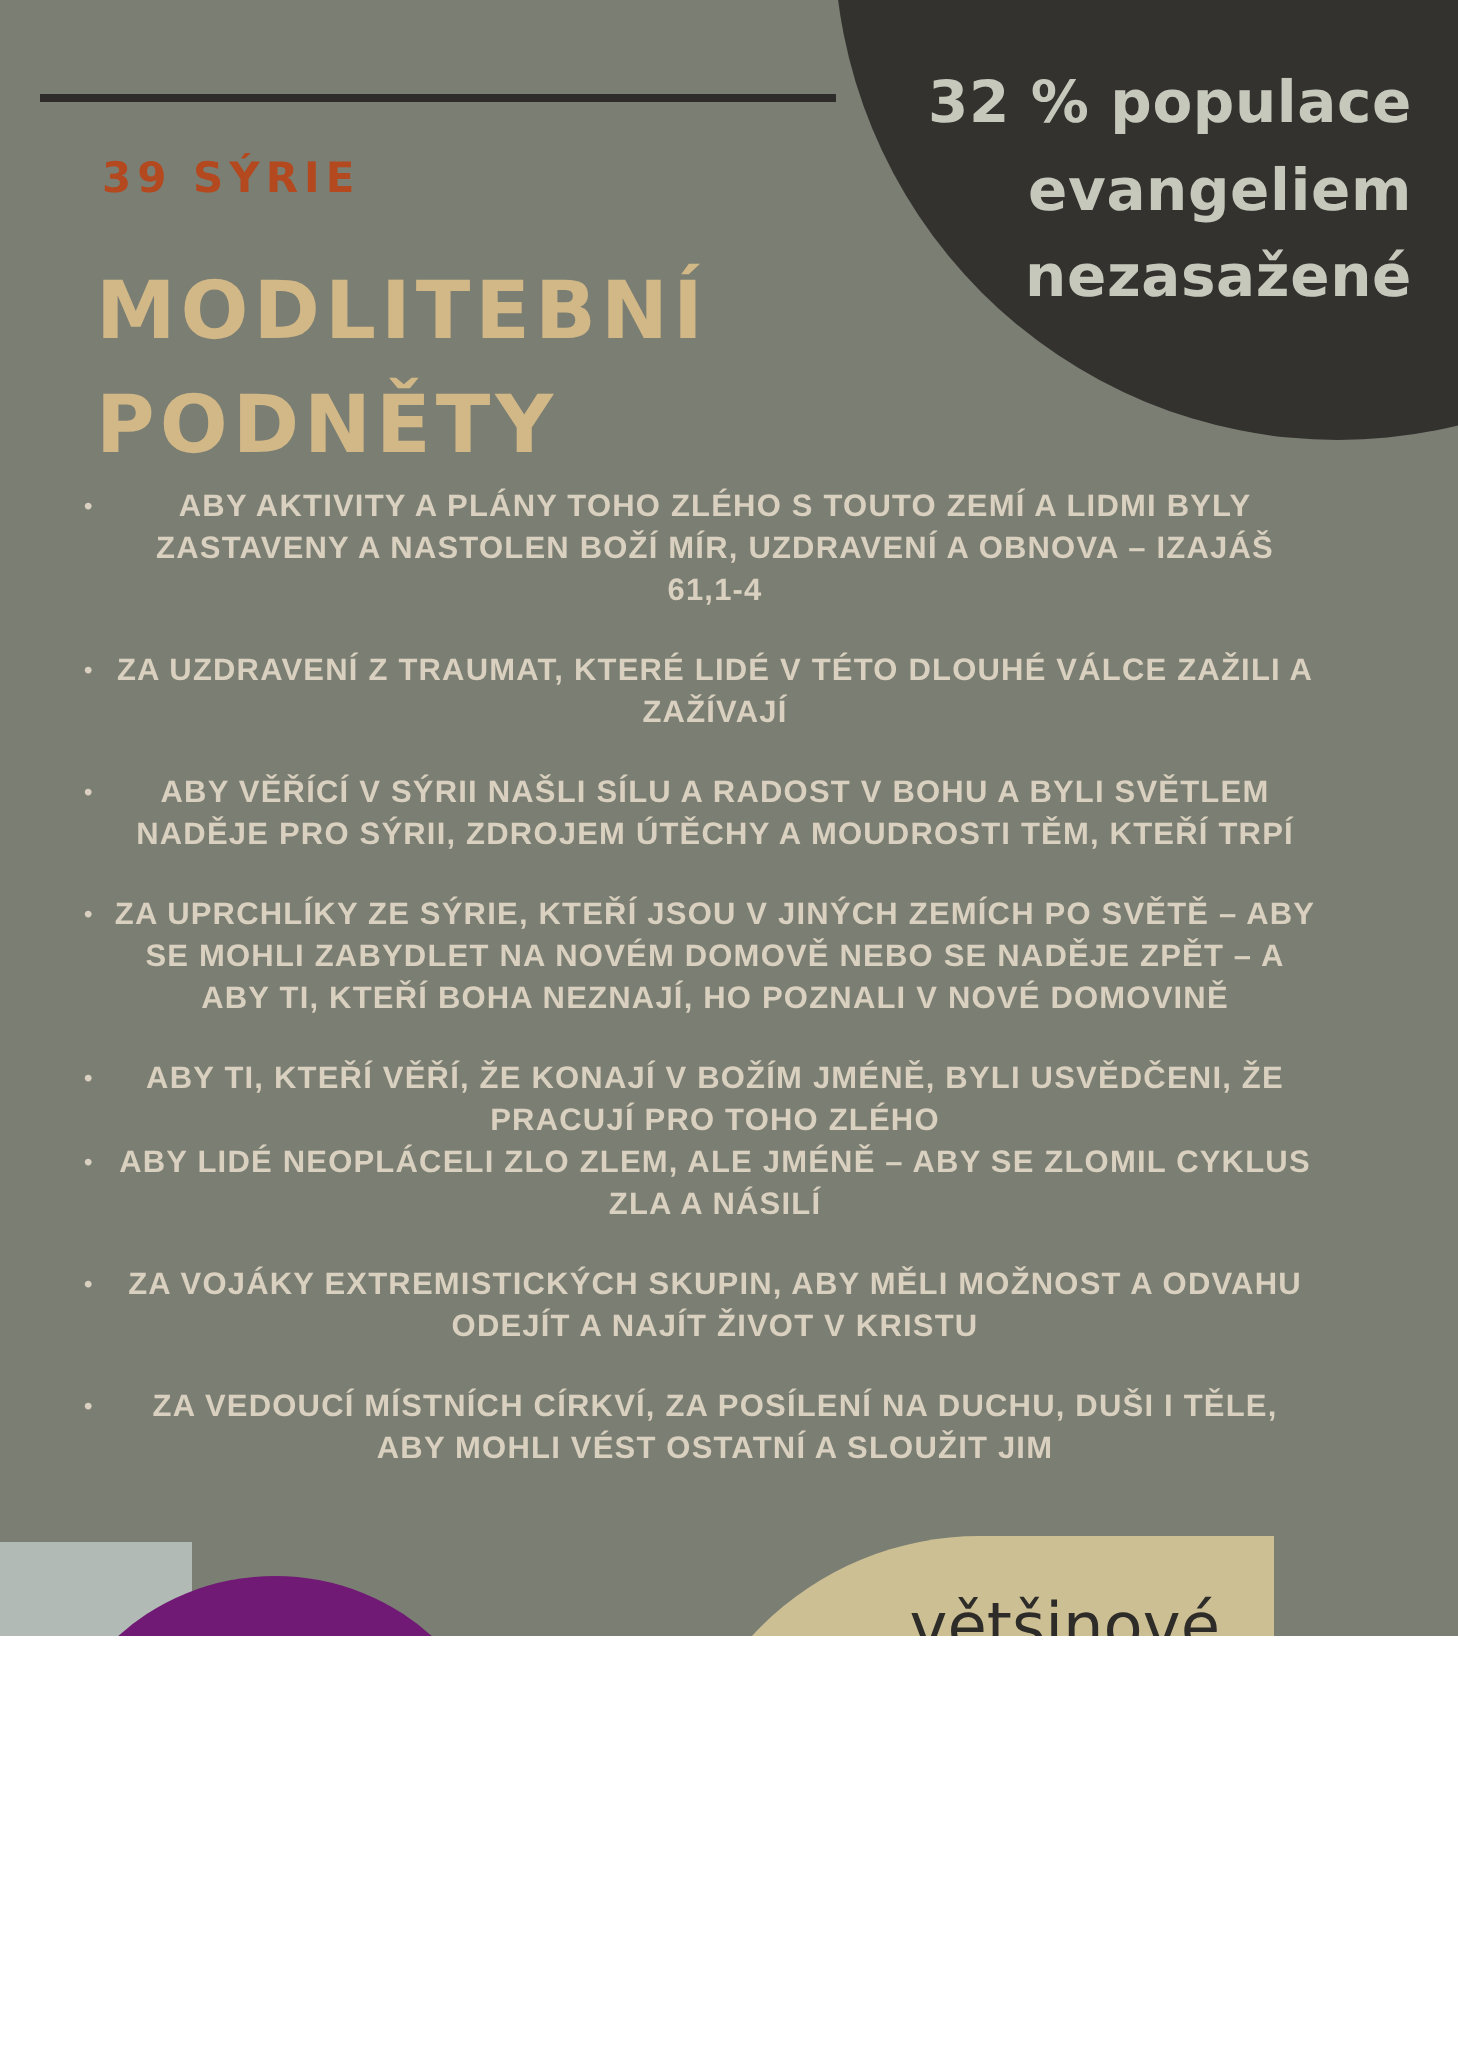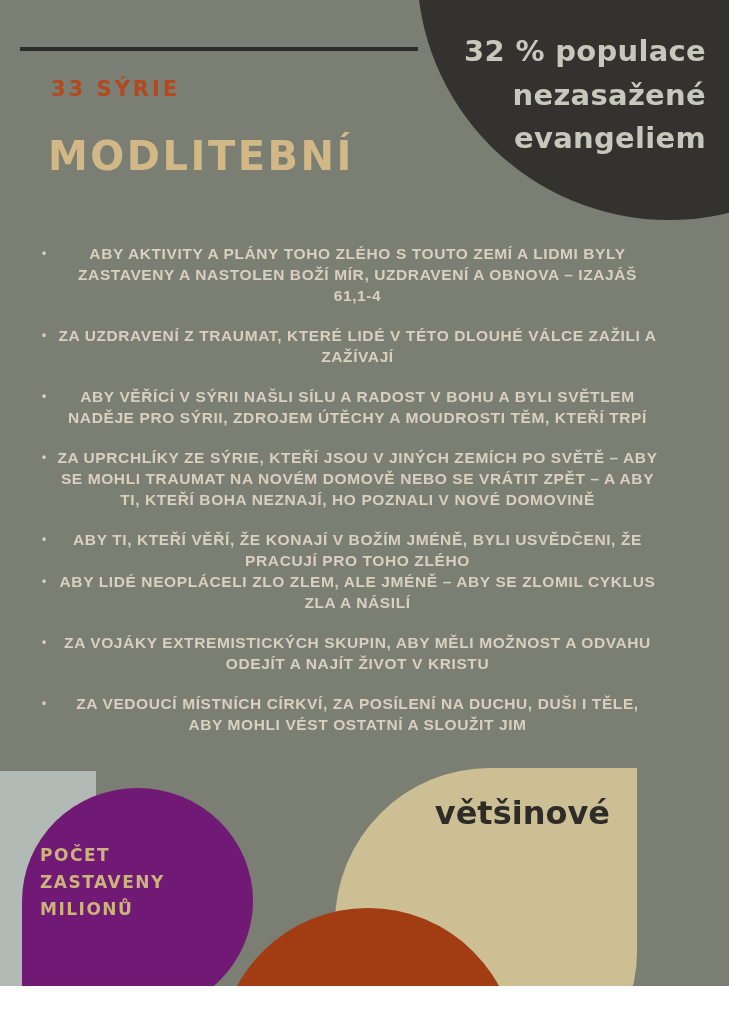--- a/index.html
+++ b/index.html
@@ -1,19 +1,19 @@
 <!DOCTYPE html>
 <html><head>
 <meta charset="utf-8">
 <style>
   html, body { margin: 0; padding: 0; }
   .page {
     position: relative;
     width: 729px;
-    height: 986px;
+    height: 818px;
     background: #7b7e73;
     overflow: hidden;
     font-family: "DejaVu Sans", "Liberation Sans", sans-serif;
   }
 
   .topline {
     position: absolute;
     left: 20px; top: 47px;
     width: 398px; height: 4px;
     background: #2e2d29;
@@ -128,62 +128,63 @@
     left: 335px; top: 768px;
     width: 302px; height: 320px;
     background: #cdbf94;
     border-radius: 155px 0 135px 155px;
     z-index: 1;
   }
   .leaf-beige-text {
     position: absolute;
     top: 22px; right: 27px;
     font-size: 32px;
-    font-weight: bold;
+    font-weight: normal;
     line-height: 47px;
     color: #2d2c28;
   }
 </style>
 </head>
 <body>
 
 <div class="page">
 
   <div class="circle-tr"></div>
 
   <div class="topline"></div>
 
   <div class="stat-text">
       <div class="stat-line">32 % populace</div>
+      <div class="stat-line">evangeliem</div>
       <div class="stat-line">nezasažené</div>
-      <div class="stat-line">evangeliem</div>
     </div>
 
-  <div class="kicker">33 SÝRIE</div>
+  <div class="kicker">39 SÝRIE</div>
 
   <div class="title">
       <div class="title-line">MODLITEBNÍ</div>
+      <div class="title-line">PODNĚTY</div>
     </div>
 
   <div class="bullets">
       <div class="bullet">
         <span class="dot">•</span>
         <div class="btext">ABY AKTIVITY A PLÁNY TOHO ZLÉHO S TOUTO ZEMÍ A LIDMI BYLY ZASTAVENY A NASTOLEN BOŽÍ MÍR, UZDRAVENÍ A OBNOVA – IZAJÁŠ 61,1-4</div>
       </div>
       <div class="bullet">
         <span class="dot">•</span>
         <div class="btext">ZA UZDRAVENÍ Z TRAUMAT, KTERÉ LIDÉ V TÉTO DLOUHÉ VÁLCE ZAŽILI A ZAŽÍVAJÍ</div>
       </div>
       <div class="bullet">
         <span class="dot">•</span>
         <div class="btext">ABY VĚŘÍCÍ V SÝRII NAŠLI SÍLU A RADOST V BOHU A BYLI SVĚTLEM NADĚJE PRO SÝRII, ZDROJEM ÚTĚCHY A MOUDROSTI TĚM, KTEŘÍ TRPÍ</div>
       </div>
       <div class="bullet">
         <span class="dot">•</span>
-        <div class="btext">ZA UPRCHLÍKY ZE SÝRIE, KTEŘÍ JSOU V JINÝCH ZEMÍCH PO SVĚTĚ – ABY SE MOHLI TRAUMAT NA NOVÉM DOMOVĚ NEBO SE VRÁTIT ZPĚT – A ABY TI, KTEŘÍ BOHA NEZNAJÍ, HO POZNALI V NOVÉ DOMOVINĚ</div>
+        <div class="btext">ZA UPRCHLÍKY ZE SÝRIE, KTEŘÍ JSOU V JINÝCH ZEMÍCH PO SVĚTĚ – ABY SE MOHLI ZABYDLET NA NOVÉM DOMOVĚ NEBO SE NADĚJE ZPĚT – A ABY TI, KTEŘÍ BOHA NEZNAJÍ, HO POZNALI V NOVÉ DOMOVINĚ</div>
       </div>
       <div class="bullet no-gap">
         <span class="dot">•</span>
         <div class="btext">ABY TI, KTEŘÍ VĚŘÍ, ŽE KONAJÍ V BOŽÍM JMÉNĚ, BYLI USVĚDČENI, ŽE PRACUJÍ PRO TOHO ZLÉHO</div>
       </div>
       <div class="bullet">
         <span class="dot">•</span>
         <div class="btext">ABY LIDÉ NEOPLÁCELI ZLO ZLEM, ALE JMÉNĚ – ABY SE ZLOMIL CYKLUS ZLA A NÁSILÍ</div>
       </div>
       <div class="bullet">

